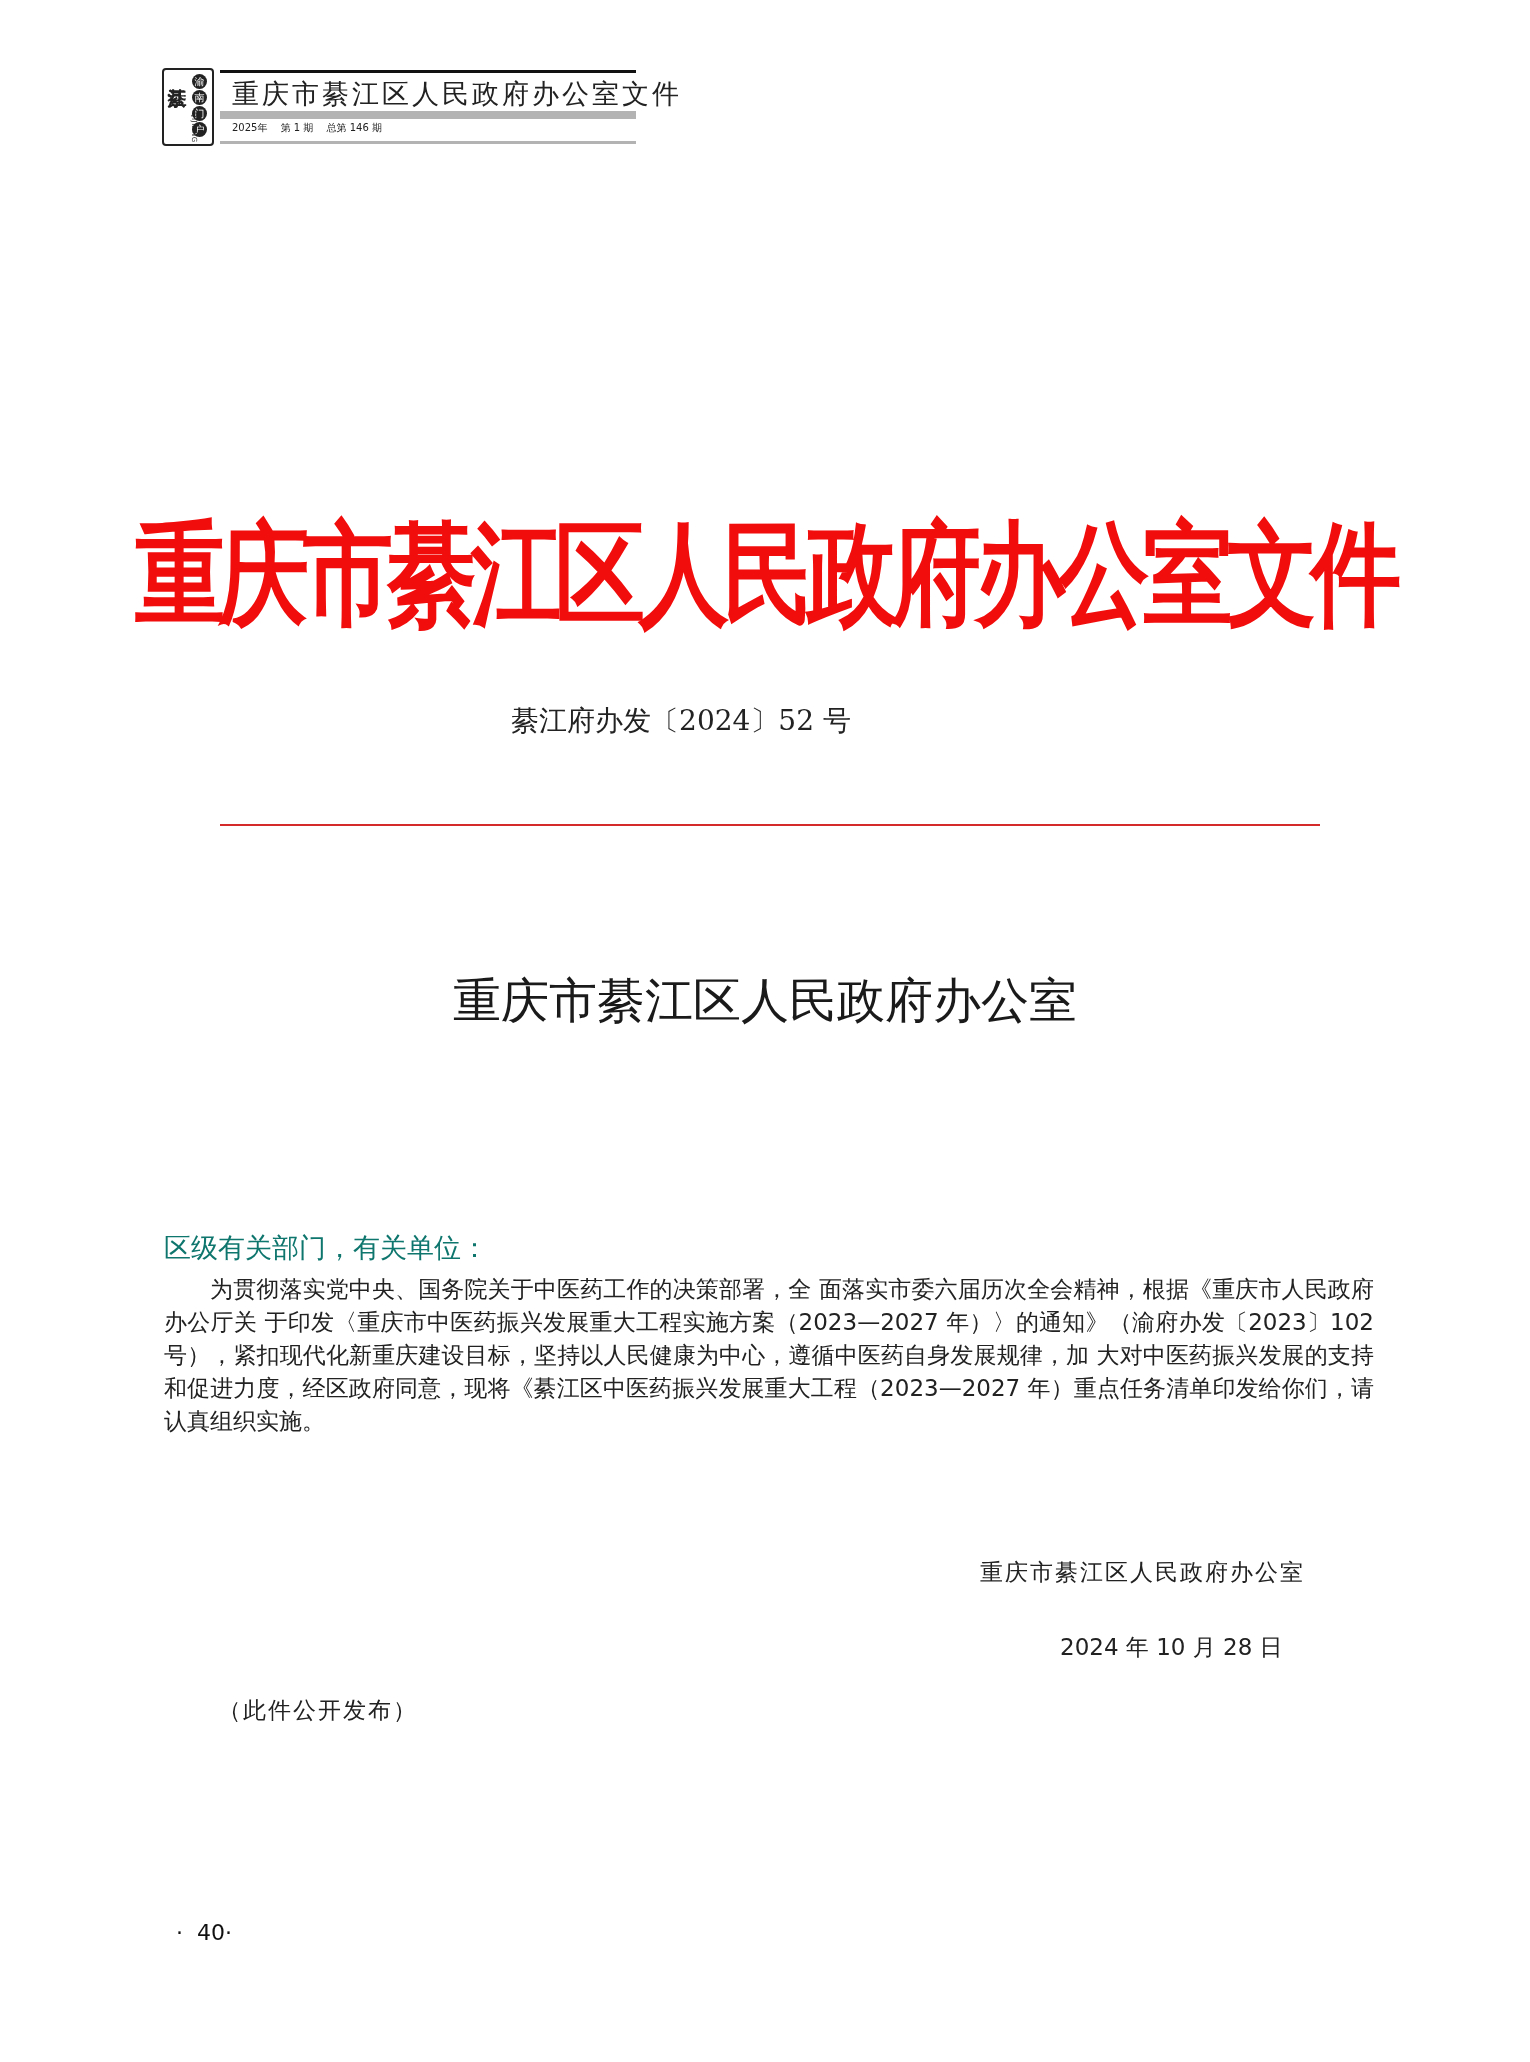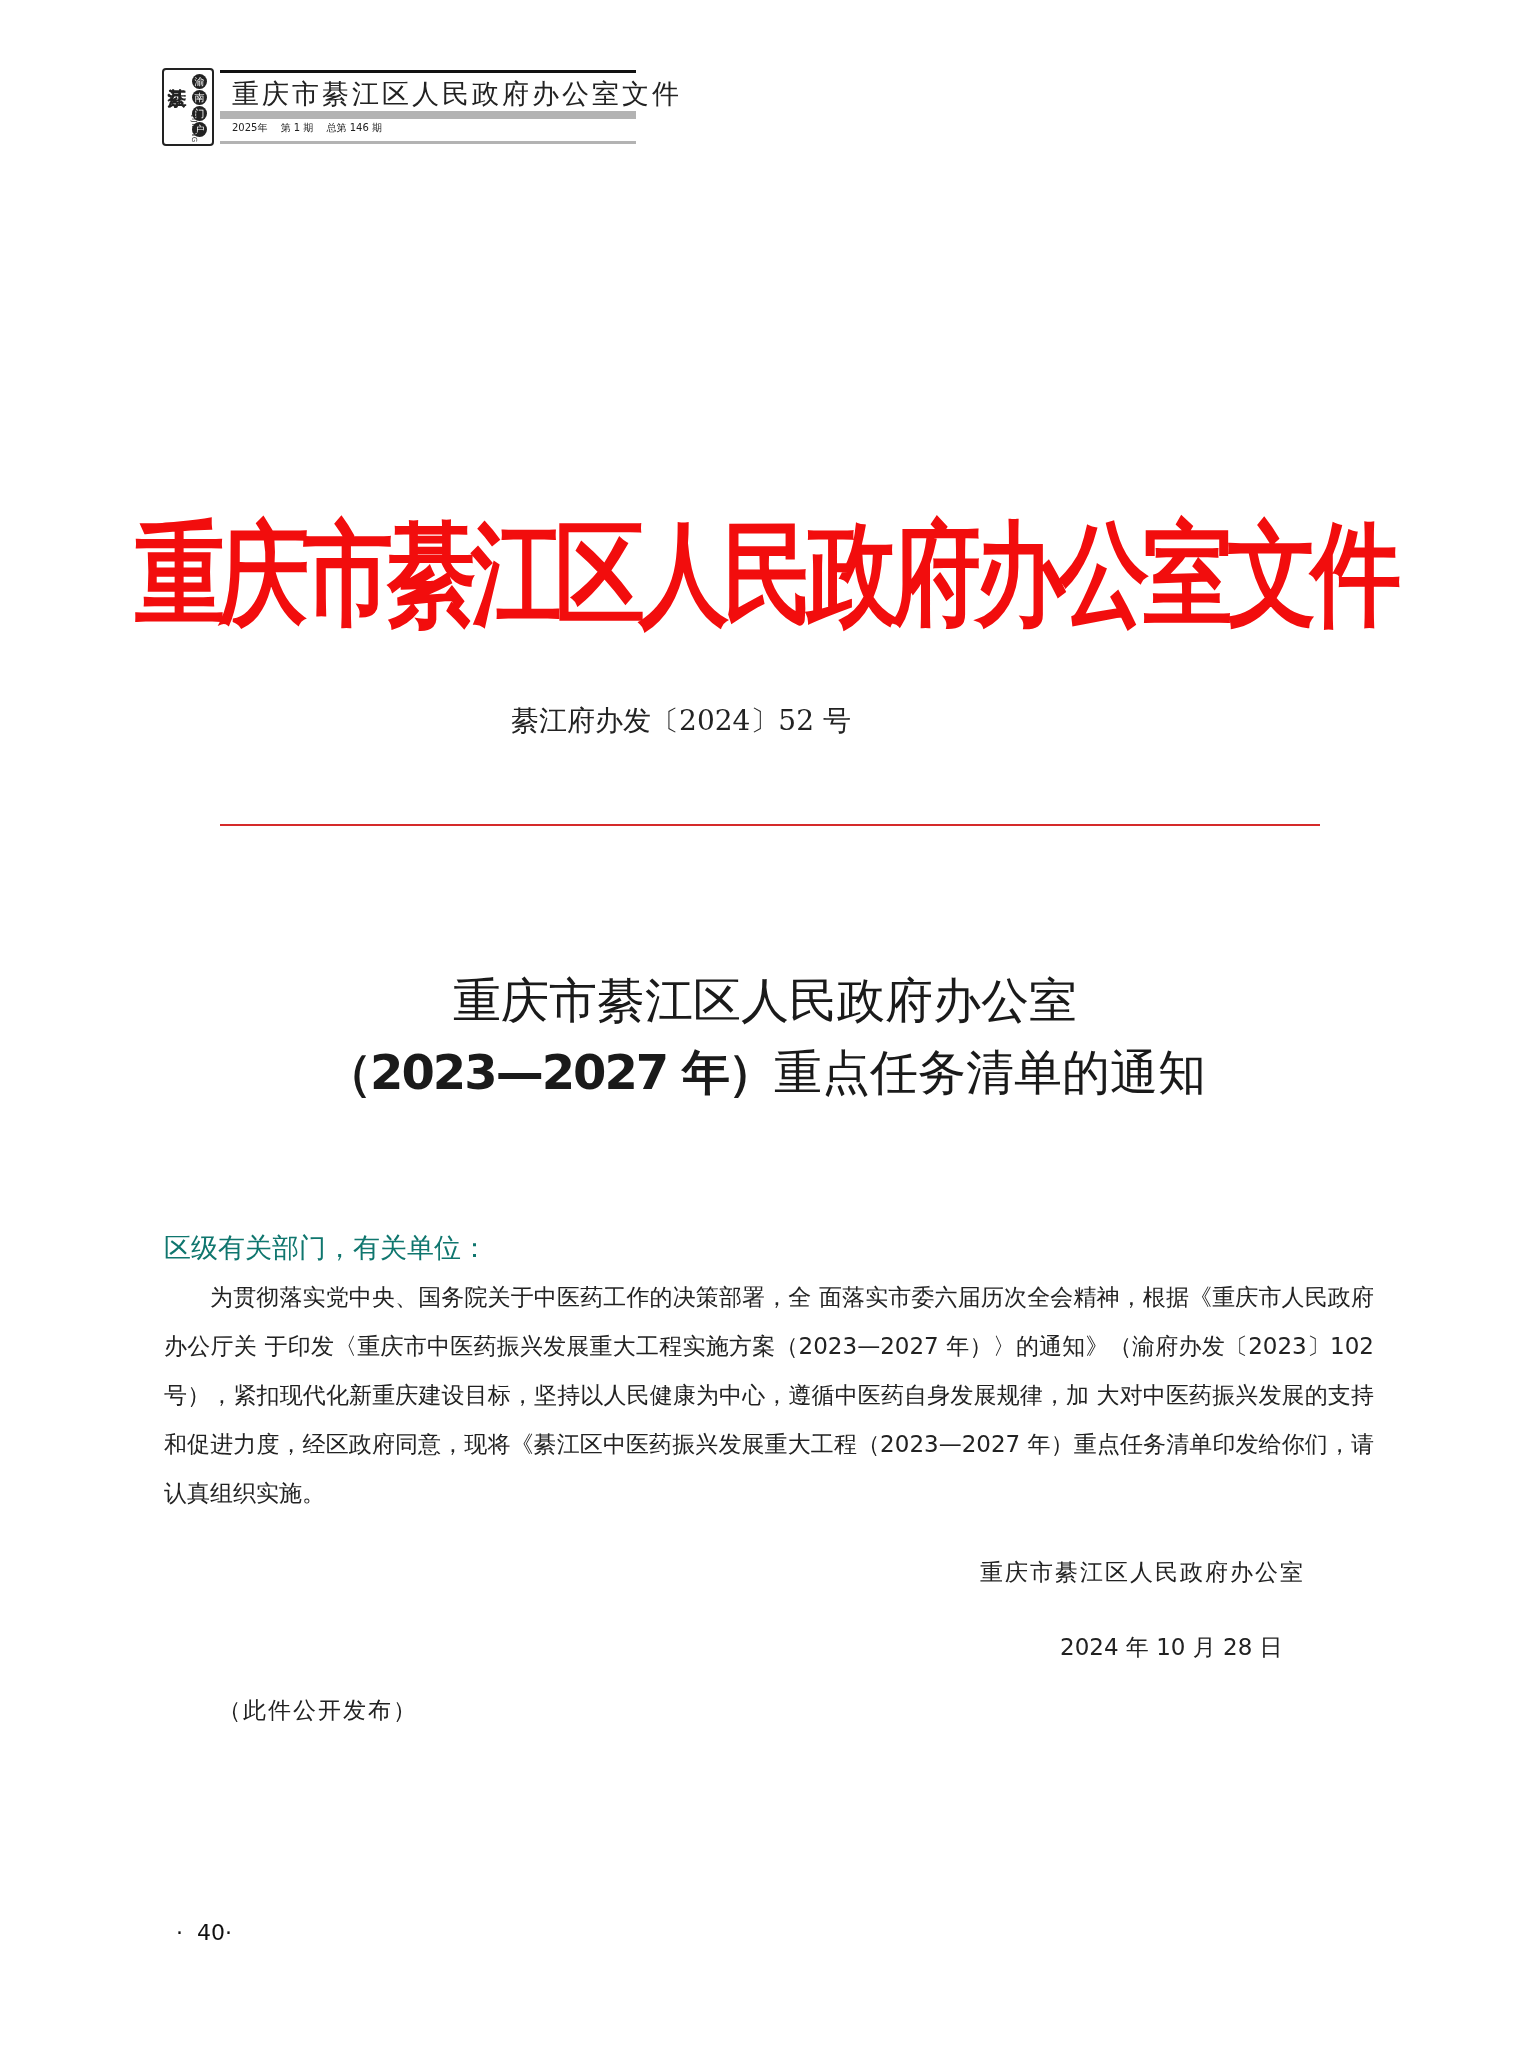--- a/index.html
+++ b/index.html
@@ -33,21 +33,21 @@
   .docno { position: absolute; left: 0; width: 1362px; top: 702px; text-align: center;
            font-size: 28px; color: #222; }
   .redrule { position: absolute; left: 220px; top: 824px; width: 1100px; height: 2px; background: #d52a2a; }
 
   .title-block { position: absolute; left: 0; width: 1530px; top: 964px; text-align: center;
                  font-size: 48px; line-height: 72px; color: #1a1a1a; }
   .title-block .num { font-family: "DejaVu Sans", sans-serif; font-weight: bold; letter-spacing: -2px; }
 
   .salutation { position: absolute; left: 164px; top: 1230px; font-size: 27px; color: #0f766e; }
   .body-para { position: absolute; left: 164px; top: 1273px; width: 1210px; font-size: 23px;
-               line-height: 49px; color: #222; text-align: justify; text-indent: 2em; }
+               line-height: 33px; color: #222; text-align: justify; text-indent: 2em; }
   .body-para .num { font-family: "DejaVu Sans", sans-serif; }
 
   .sign-org { position: absolute; left: 980px; top: 1557px; font-size: 23px; color: #222; letter-spacing: 2px; }
   .sign-date { position: absolute; left: 1060px; top: 1600px; font-size: 23px; color: #222; margin-top: 32px; }
   .sign-date .num { font-family: "DejaVu Sans", sans-serif; }
 
   .public-note { position: absolute; left: 218px; top: 1695px; font-size: 23px; color: #222; letter-spacing: 2px; }
 
   .page-no { position: absolute; left: 176px; top: 1920px; font-size: 22px; color: #111;
              font-family: "DejaVu Sans", sans-serif; white-space: pre; }
@@ -76,21 +76,20 @@
 <div class="hdr-bottomline"></div>
 
 <div class="masthead">重庆市綦江区人民政府办公室文件</div>
 
 <div class="docno">綦江府办发〔2024〕52 号</div>
 
 <div class="redrule"></div>
 
 <div class="title-block">
   <div>重庆市綦江区人民政府办公室</div>
-  <div><span class="num">（2023—2027 年）</span><span>重点任务清单的通知</span></div>
 </div>
 
 <div class="salutation">区级有关部门，有关单位：</div>
 
 <div class="body-para"><span>为贯彻落实党中央、国务院关于中医药工作的决策部署，全 面落实市委六届历次全会精神，根据《重庆市人民政府办公厅关 于印发〈重庆市中医药振兴发展重大工程实施方案（</span><span class="num">2023—2027</span><span> 年）〉的通知》（渝府办发〔</span><span class="num">2023〕102</span><span> 号），紧扣现代化新重庆建设目标，坚持以人民健康为中心，遵循中医药自身发展规律，加 大对中医药振兴发展的支持和促进力度，经区政府同意，现将《綦江区中医药振兴发展重大工程（</span><span class="num">2023—2027</span><span> 年）重点任务清单印发给你们，请认真组织实施。</span></div>
 
 <div class="sign-org">重庆市綦江区人民政府办公室</div>
 <div class="sign-date"><span class="num">2024 年 10 月 28 日</span></div>
 
 <div class="public-note">（此件公开发布）</div>

